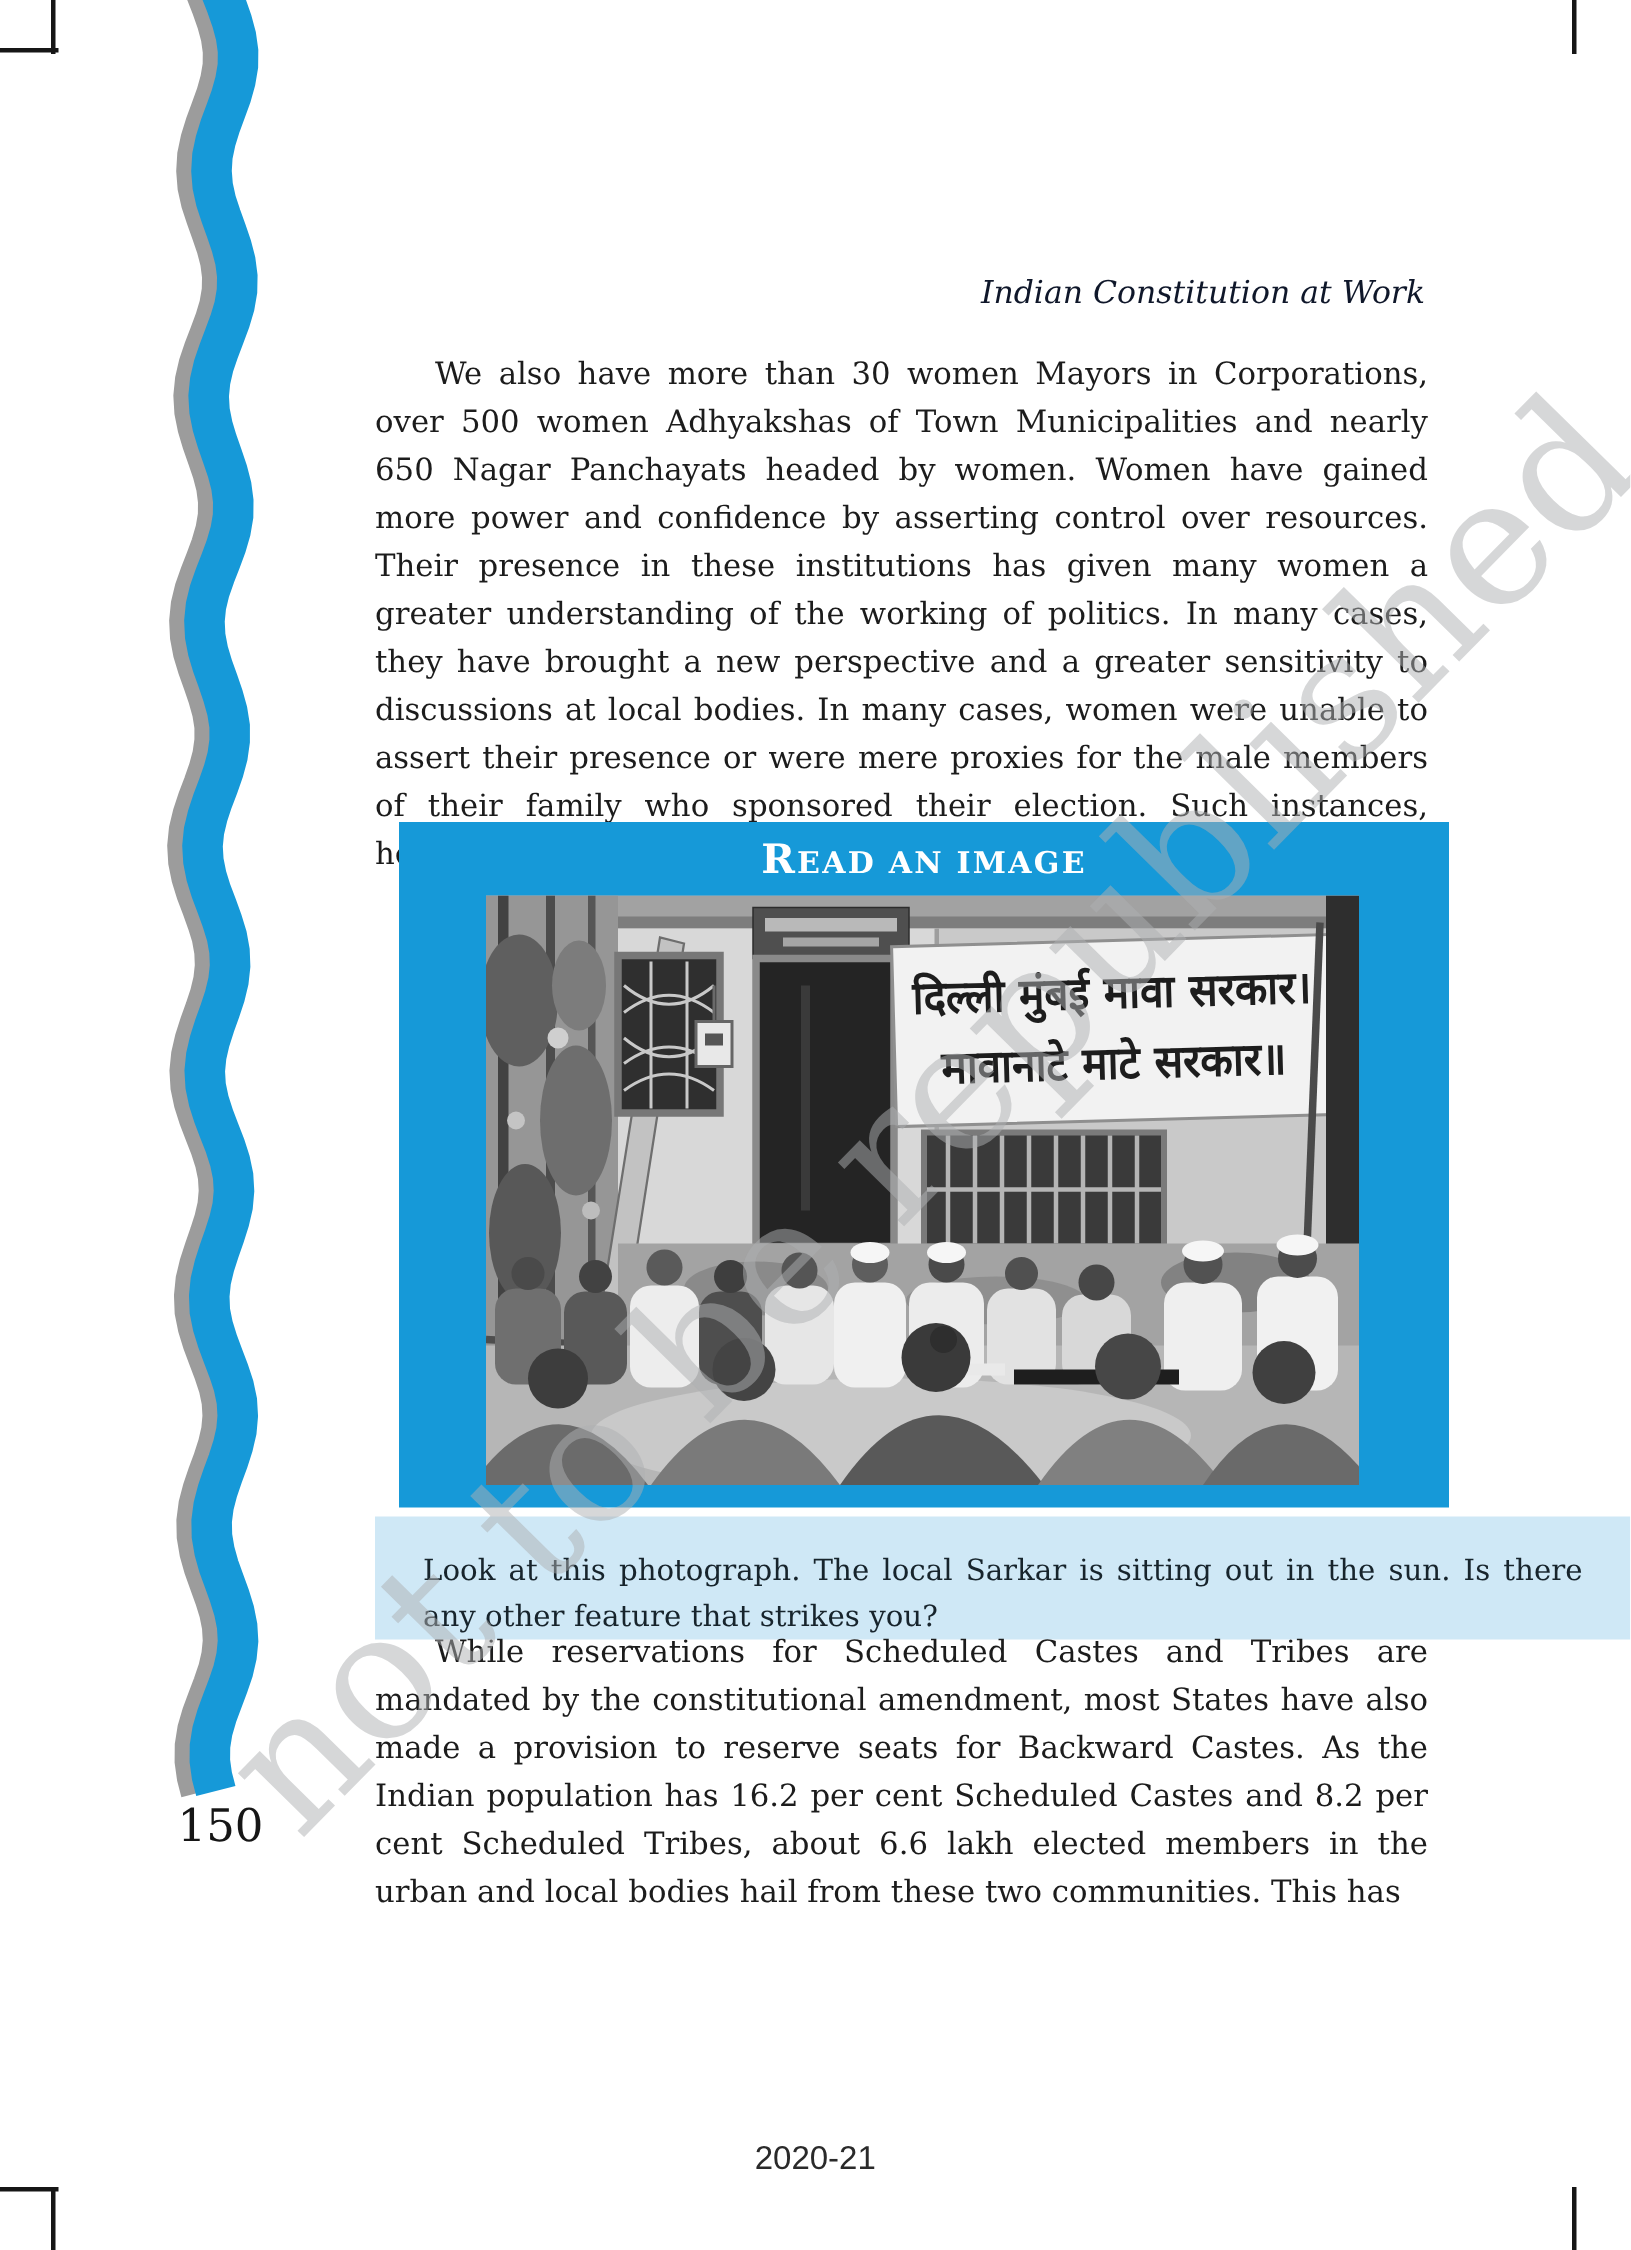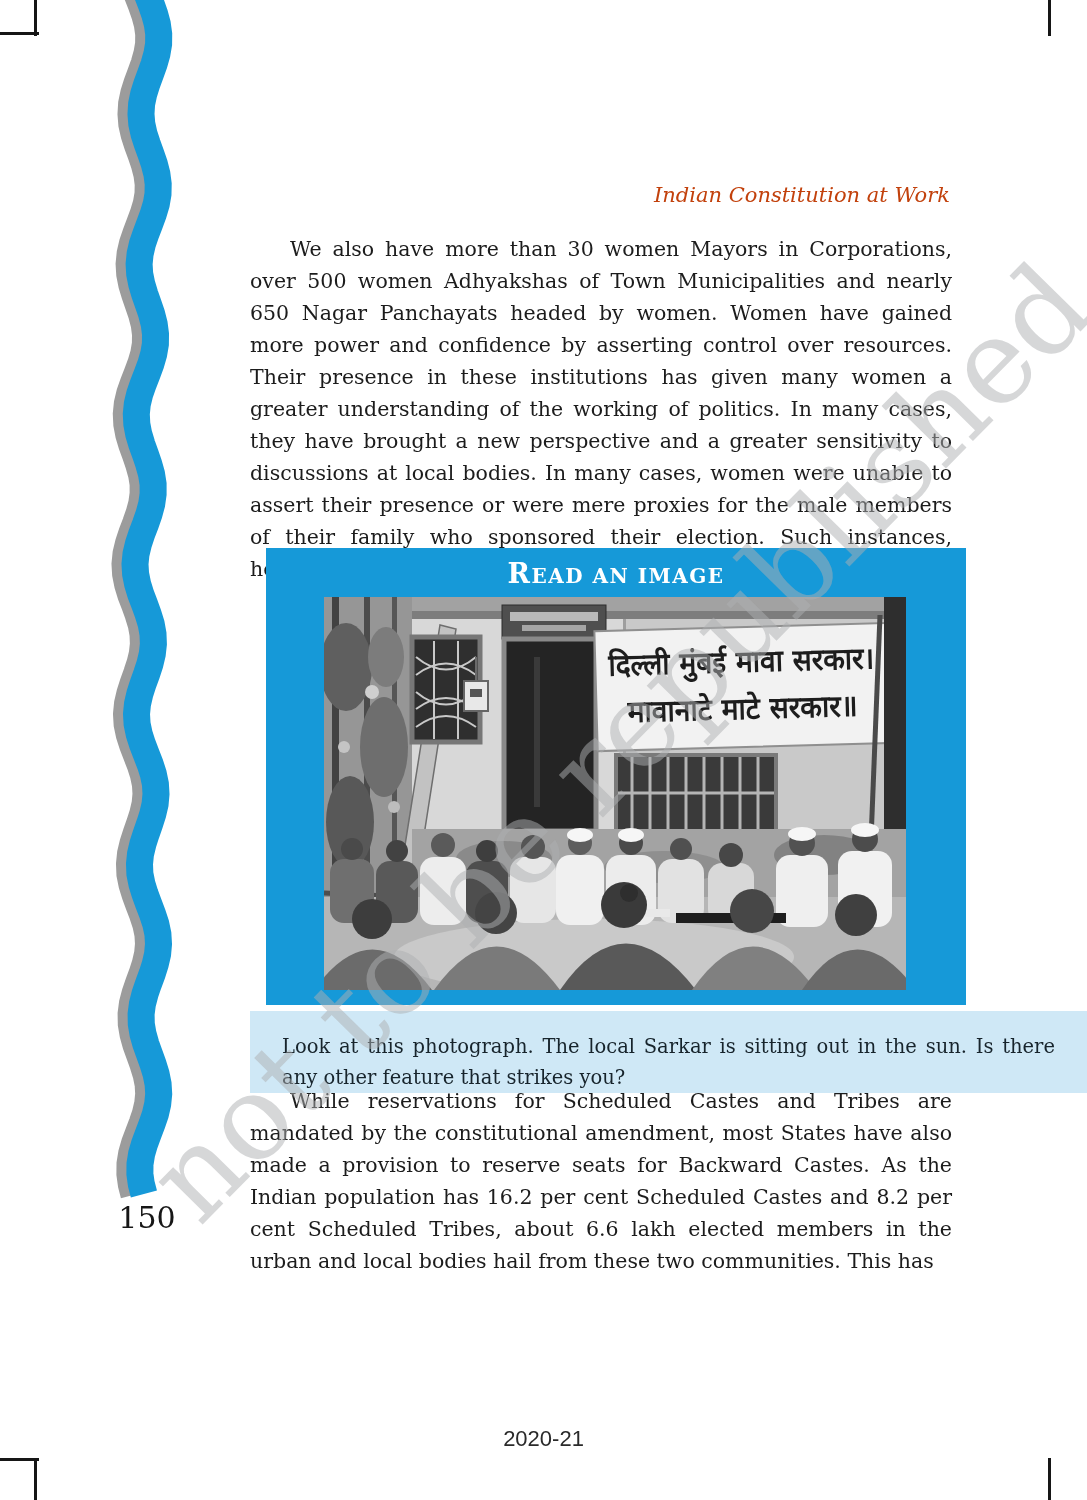--- a/index.html
+++ b/index.html
@@ -11,21 +11,21 @@
     font-family:"DejaVu Serif","Liberation Serif",serif;
     color:#1c1c1c;
   }
   
   .mark{position:absolute;background:#161616;}
   
   .ribbon-svg{position:absolute;left:0;top:0;pointer-events:none;}
   
   .running-head{
     position:absolute;top:183px;left:250px;width:700px;
-    text-align:right;font-style:italic;font-size:21px;color:#c2410c;
+    text-align:right;font-style:italic;font-size:21px;color:#0f172a;
   }
   
   .para{
     position:absolute;left:250px;width:702px;
     font-size:20.5px;line-height:32px;text-align:justify;text-indent:40px;
     color:#1c1c1c;
   }
   .para1{top:233px;}
   .para2{top:1085px;}
   

